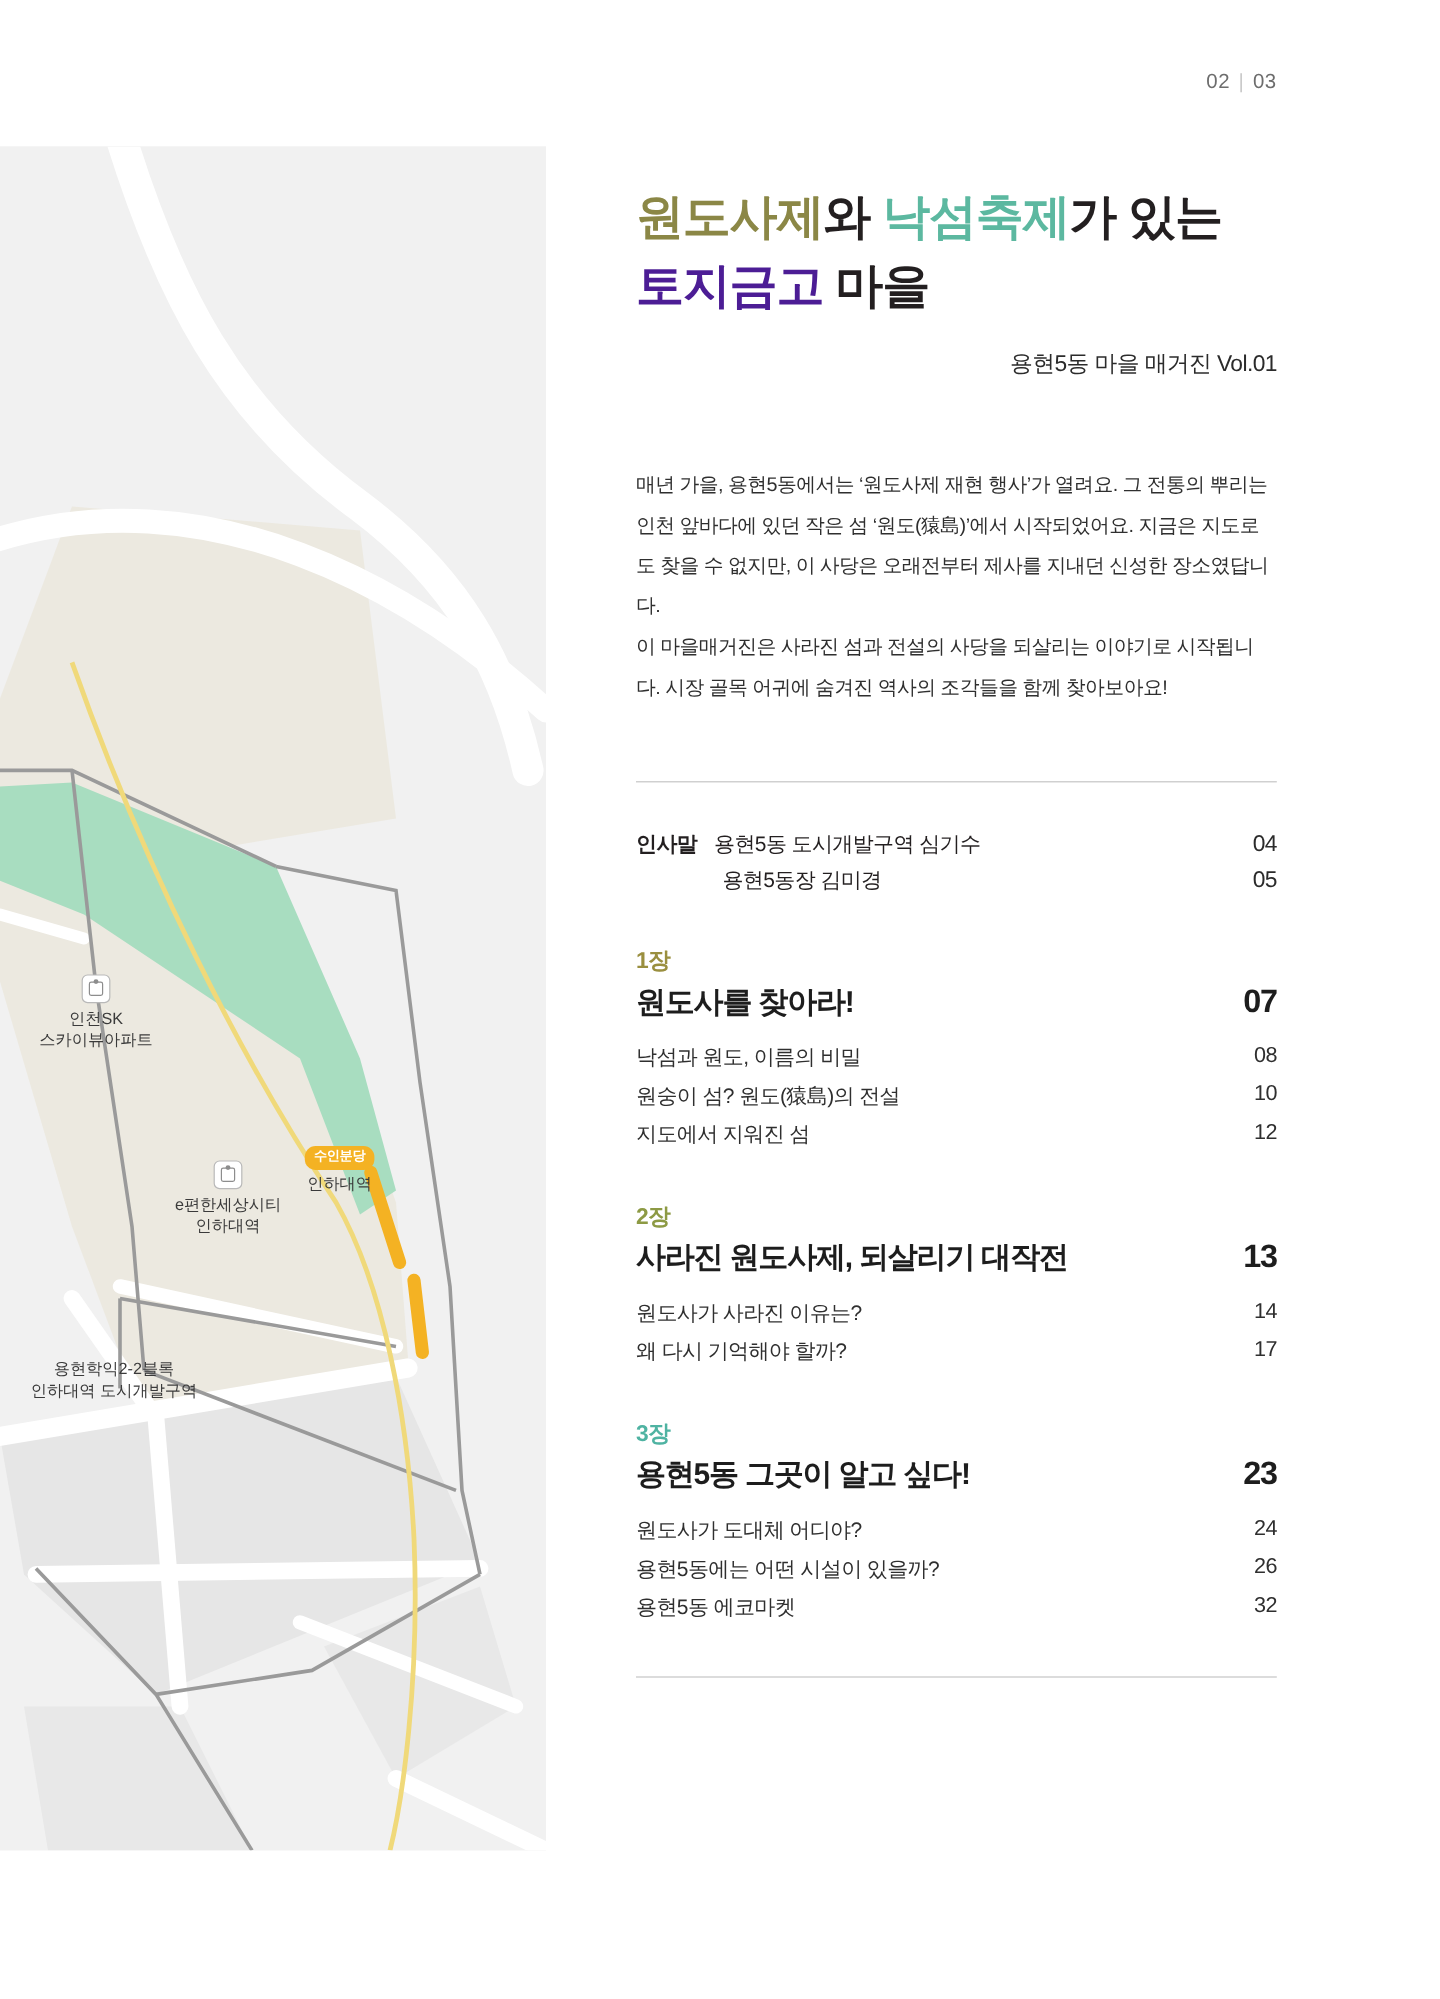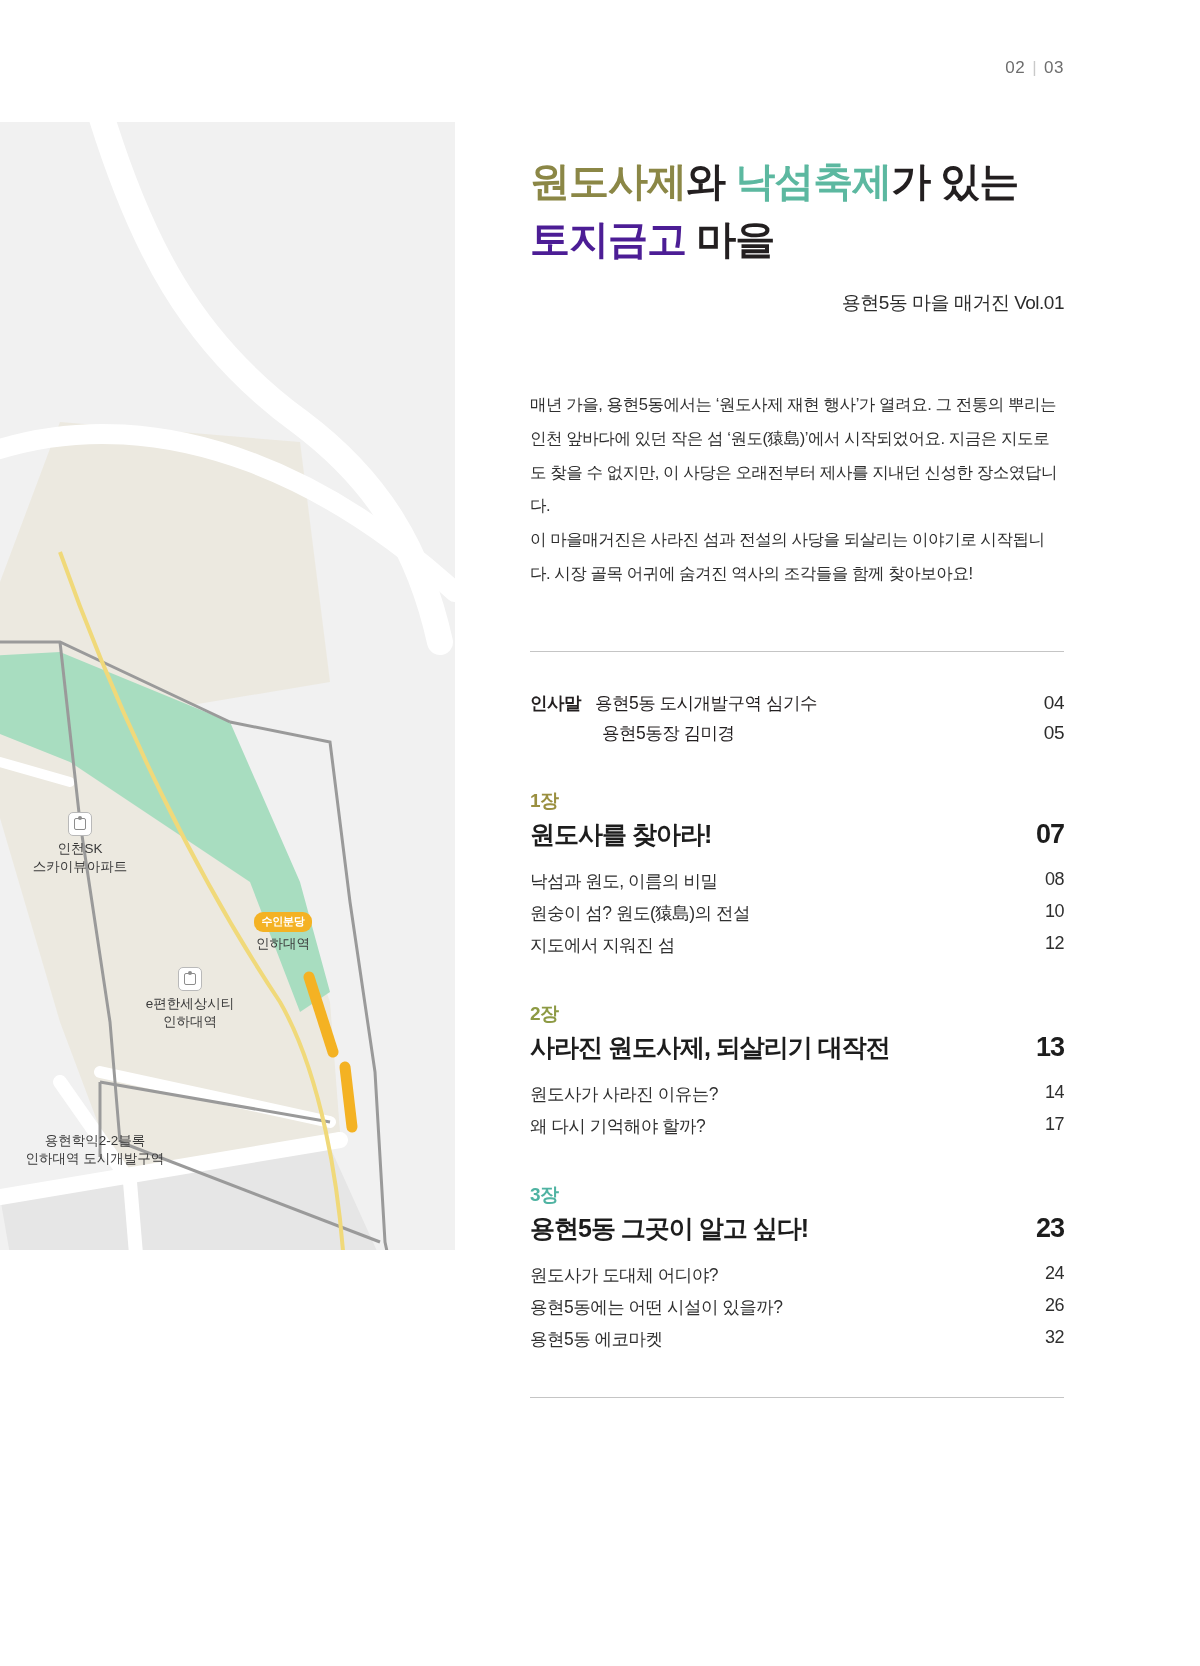--- a/index.html
+++ b/index.html
@@ -15,21 +15,21 @@
     color: #231f20;
     overflow: hidden;
   }
 
   
   .map-panel {
     position: absolute;
     left: 0;
     top: 122px;
     width: 455px;
-    height: 1128px;
+    height: 1420px;
     background: #f1f1f1;
     overflow: hidden;
   }
   .map-svg { position: absolute; left: 0; top: 0; }
 
   .map-label {
     position: absolute;
     text-align: center;
     font-size: 13.5px;
     line-height: 1.35;
@@ -242,21 +242,21 @@
     <div>인천SK</div>
     <div>스카이뷰아파트</div>
   </div>
 
   <div class="map-label" style="left: 105px; top: 845px; width: 170px;">
     <div class="poi-icon"></div>
     <div>e편한세상시티</div>
     <div>인하대역</div>
   </div>
 
-  <div class="map-label" style="left: 218px; top: 790px; width: 130px;">
+  <div class="map-label" style="left: 218px; top: 832px; width: 130px;">
     <div class="station-pill">수인분당</div>
     <div>인하대역</div>
   </div>
 
   <div class="map-label" style="left: -20px; top: 1010px; width: 230px;">
     <div>용현학익2-2블록</div>
     <div>인하대역 도시개발구역</div>
   </div>
 </div>
 

